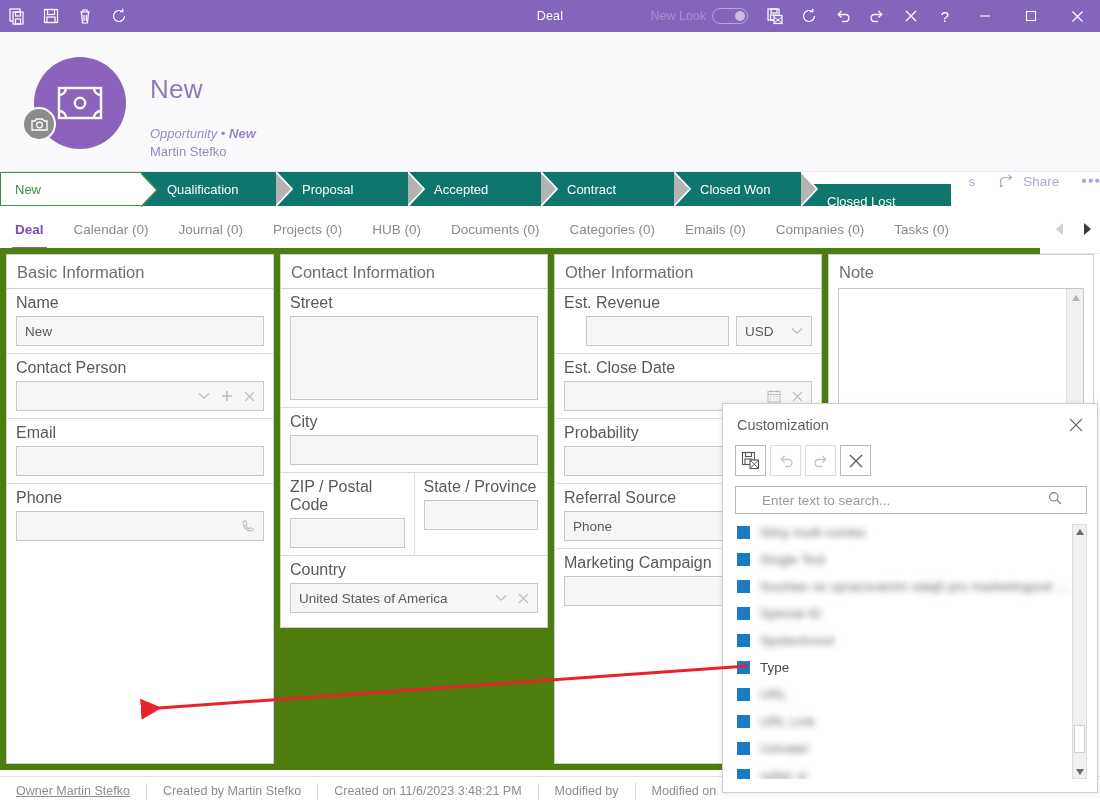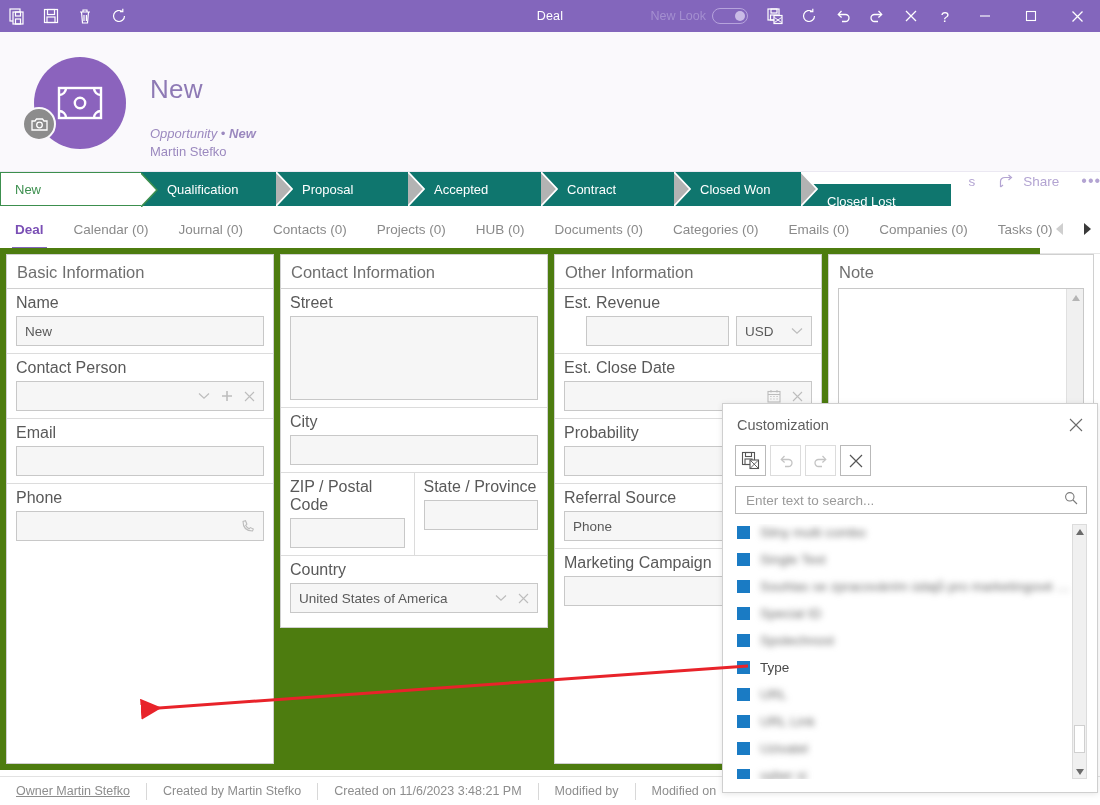--- a/index.html
+++ b/index.html
@@ -192,21 +192,21 @@
     position:absolute; left:12px; top:41px; display:flex; gap:4px;
   }
   .cust-tbtn{
     width:31px; height:31px; border:1px solid #b9b9b9; background:#fff;
     display:flex; align-items:center; justify-content:center; cursor:pointer; color:#555;
   }
   .cust-tbtn.disabled{ border-color:#dcdcdc; color:#c4c4c4; }
   #cust-search{
     position:absolute; left:12px; top:82px; width:352px; height:28px;
     border:1px solid #b9b9b9; background:#fff; display:flex; align-items:center;
-    padding:0 8px;
+    padding:0 24px;
   }
   #cust-search input{
     border:0; outline:0; flex:1; font-size:13.5px; color:#5f5f5f;
     font-family:"Liberation Sans", sans-serif; background:transparent;
   }
   #cust-search input::placeholder{ color:#9a9a9a; }
   #cust-list{
     position:absolute; left:12px; top:120px; width:352px; height:255px;
     overflow:hidden;
   }
@@ -503,23 +503,20 @@
 
 <div id="tabbar">
   <div class="tab active">
       <span>Deal</span>
     </div>
   <div class="tab">
       <span>Calendar (0)</span>
     </div>
   <div class="tab">
       <span>Journal (0)</span>
-    </div>
-  <div class="tab">
-      <span>Contacts (0)</span>
     </div>
   <div class="tab">
       <span>Projects (0)</span>
     </div>
   <div class="tab">
       <span>HUB (0)</span>
     </div>
   <div class="tab">
       <span>Documents (0)</span>
     </div>

